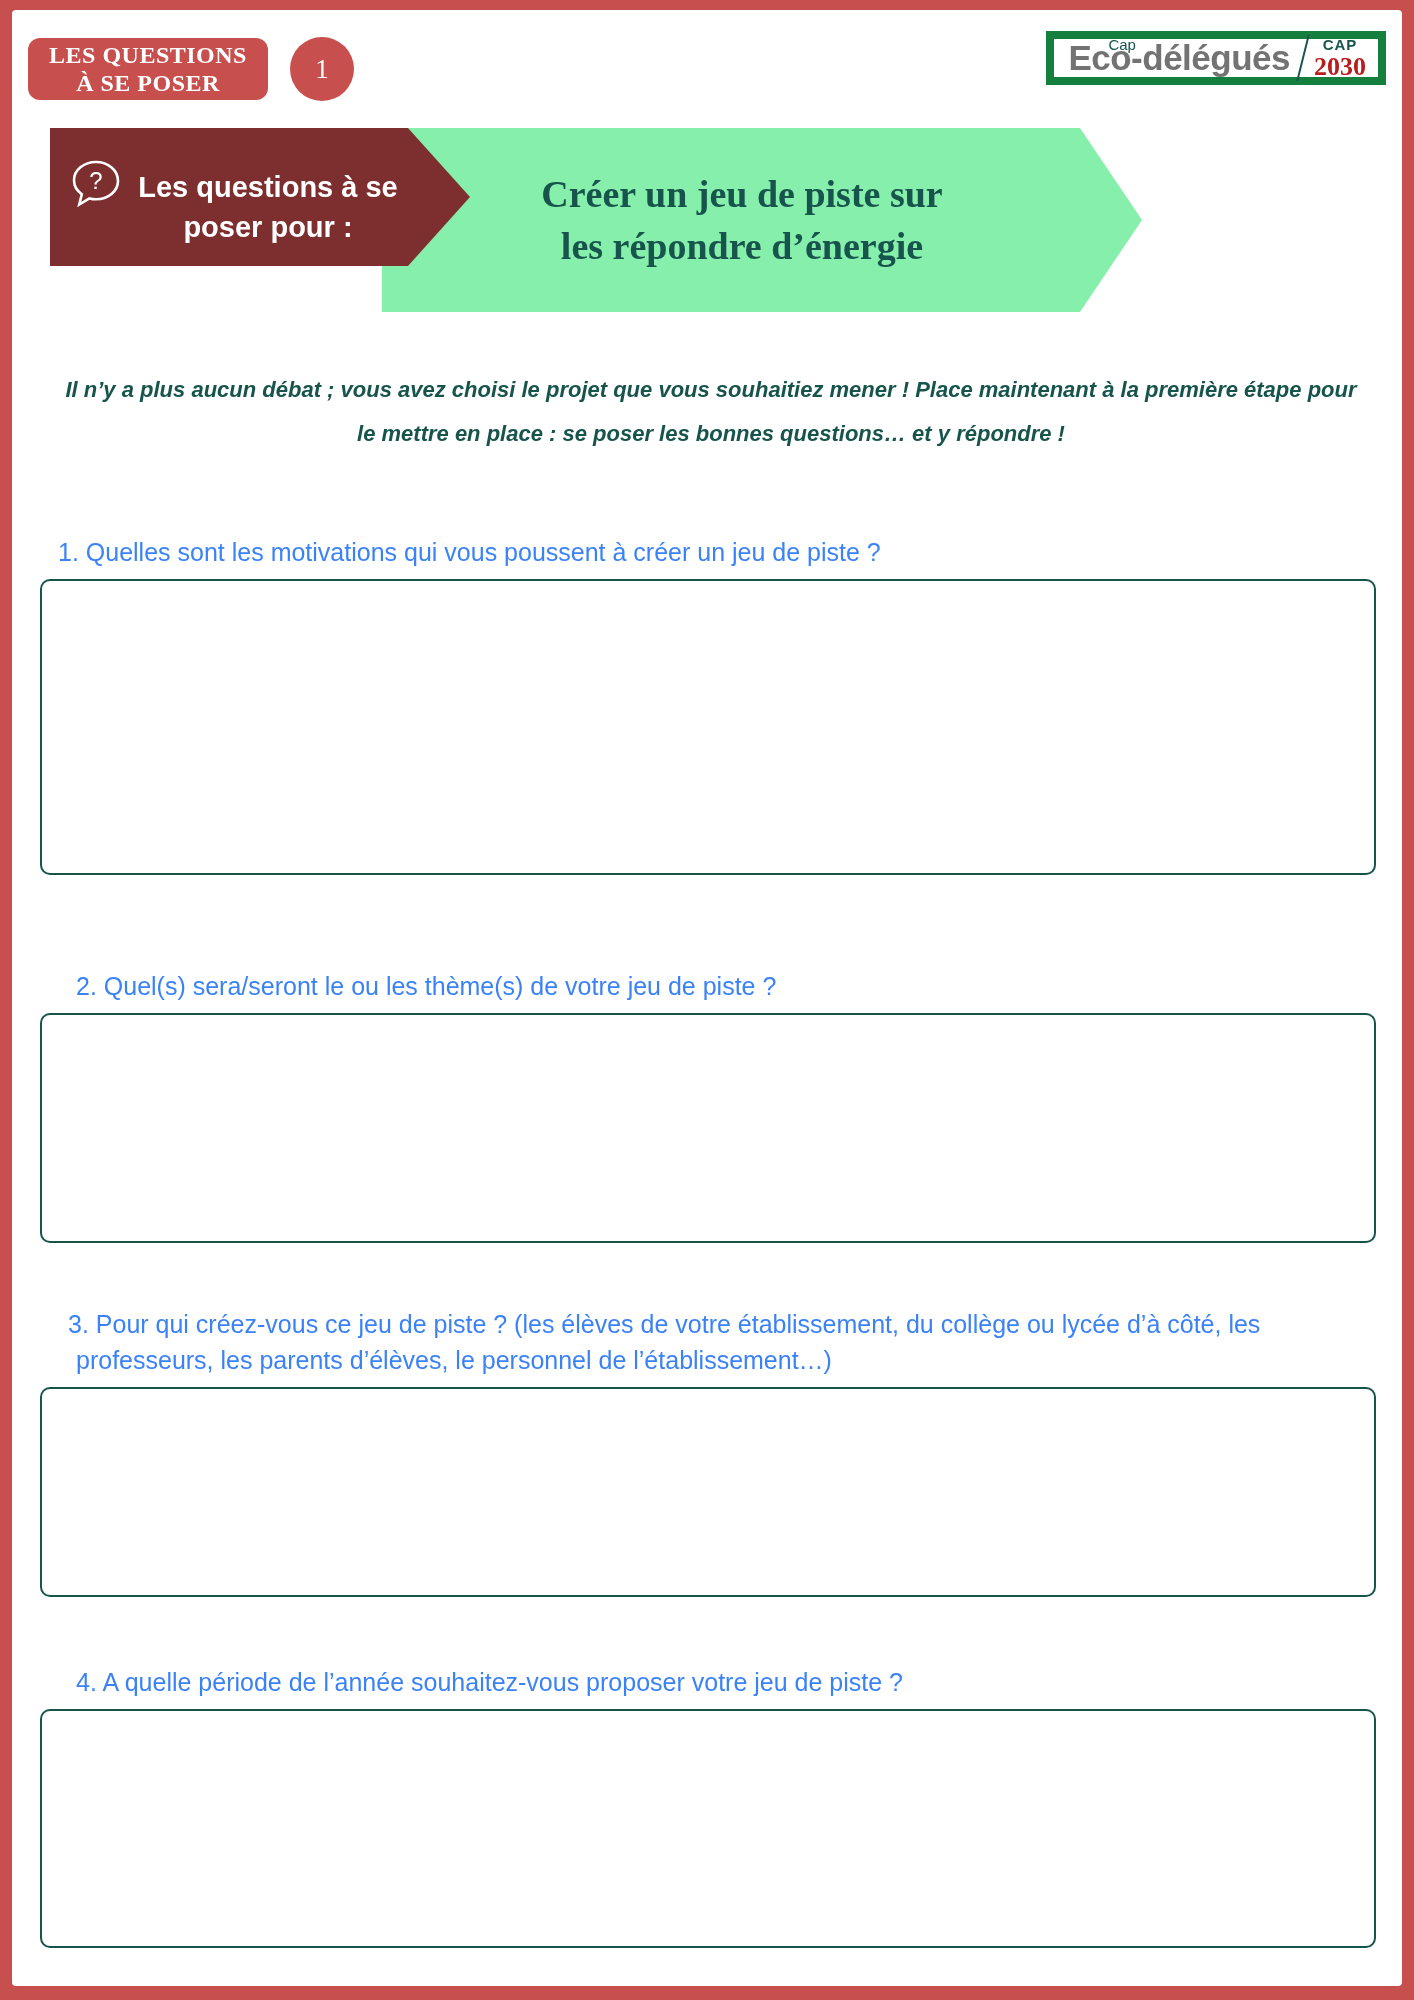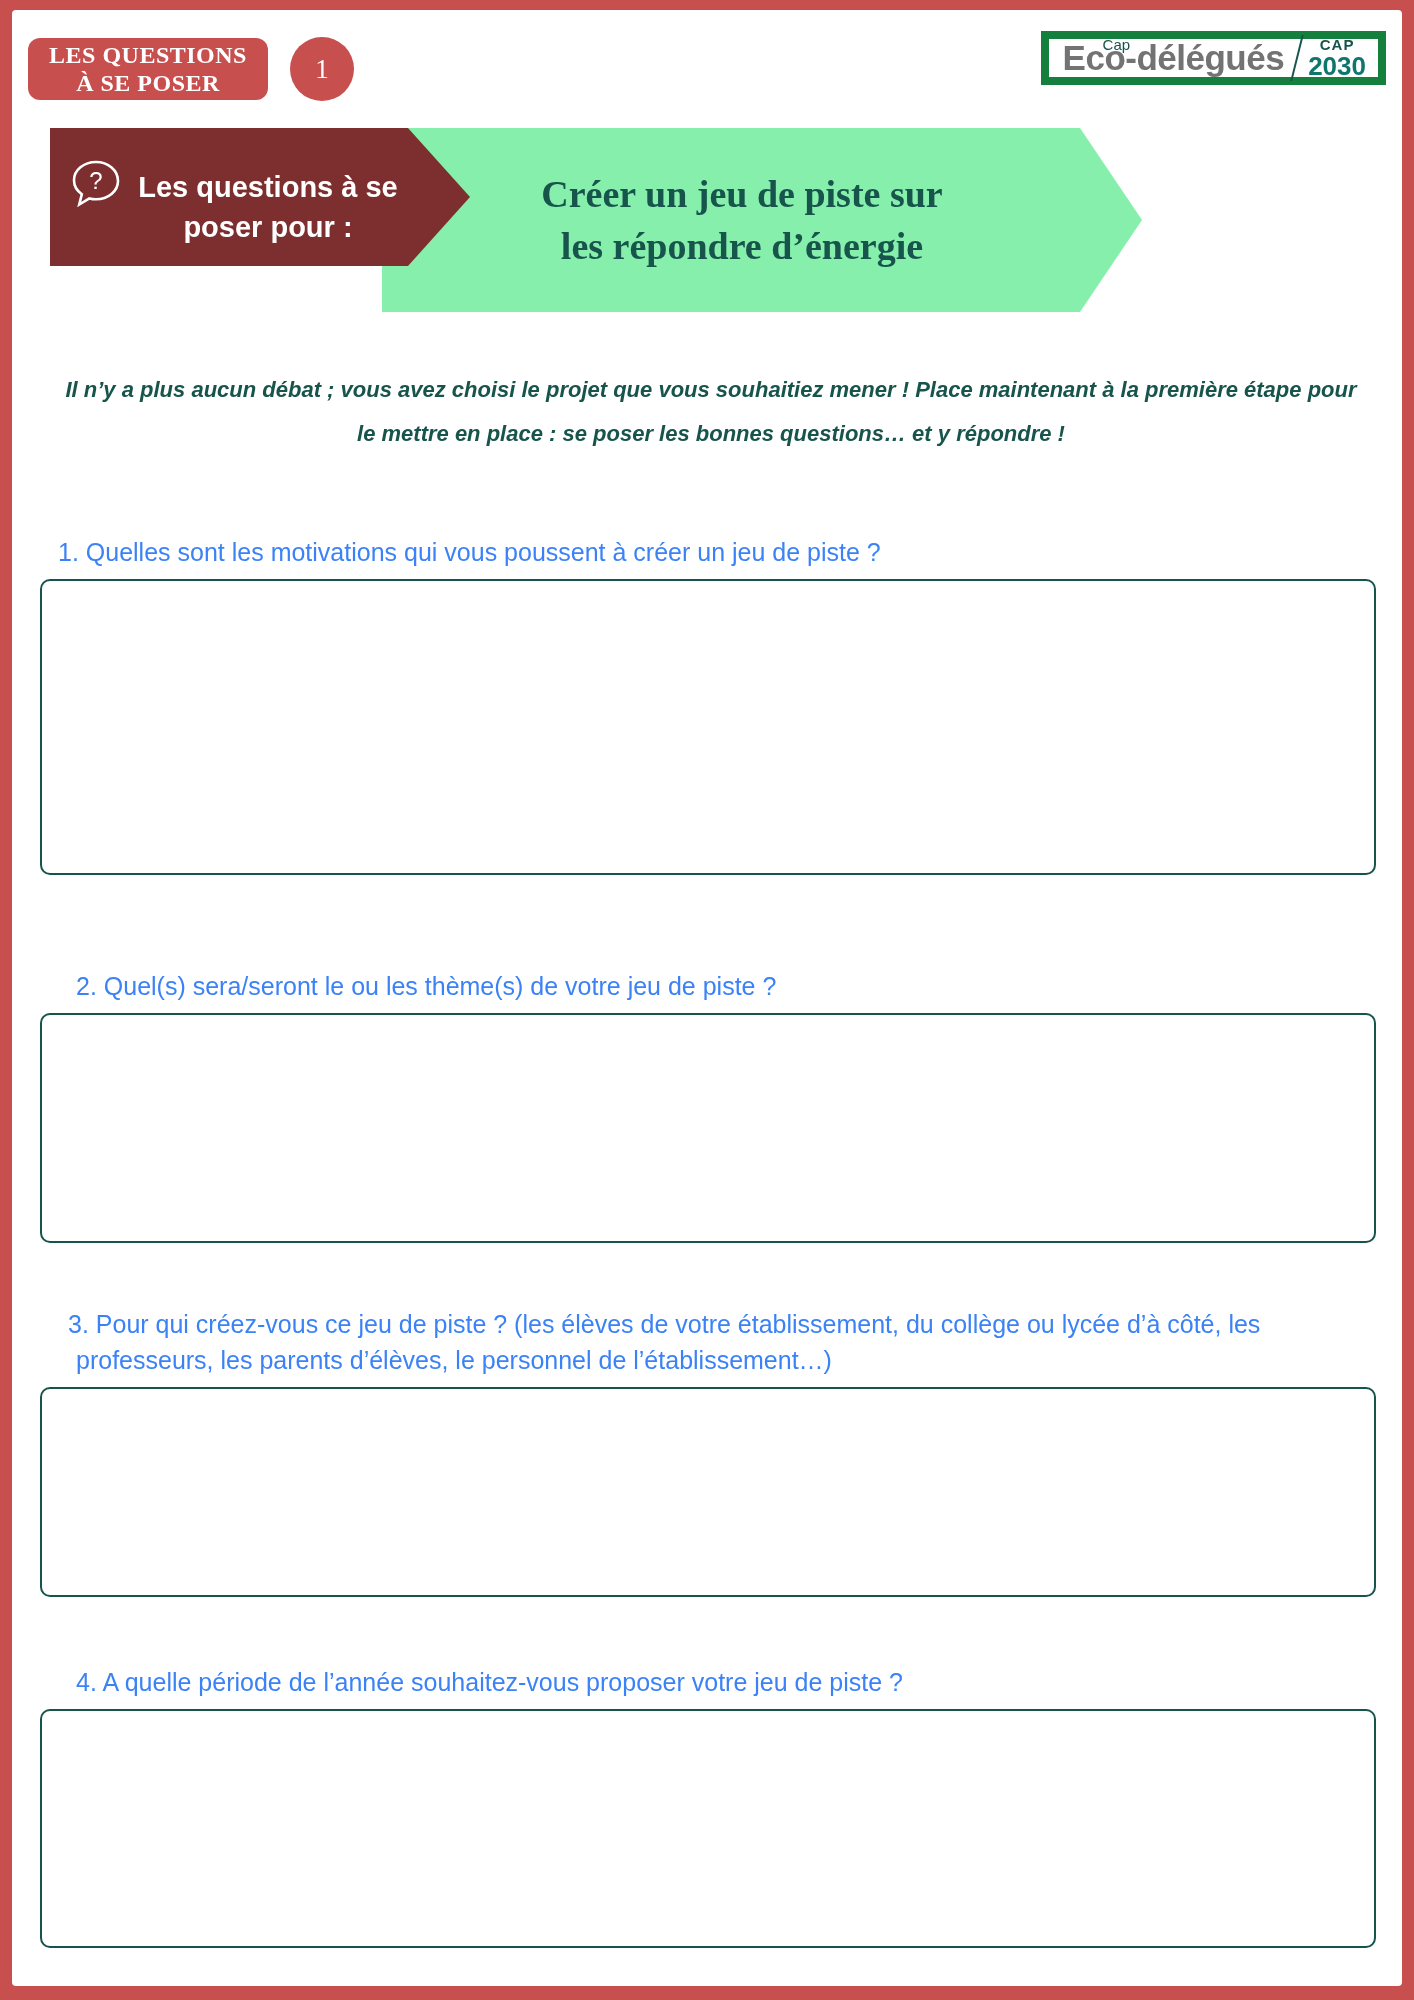--- a/index.html
+++ b/index.html
@@ -130,25 +130,25 @@
   }
   .logo-cap2030-top {
     font-family: "Liberation Sans", sans-serif;
     font-weight: bold;
     font-size: 15px;
     letter-spacing: 1px;
     color: #17544c;
     line-height: 16px;
   }
   .logo-cap2030-bot {
-    font-family: Liberation Sans, sans-serif;
+    font-family: Liberation Serif, serif;
     font-weight: bold;
     font-size: 26px;
     letter-spacing: 0px;
-    color: #0f766e;
+    color: #b91c1c;
     line-height: 27px;
   }
 
   
   .banner {
     position: absolute;
     left: 0;
     top: 118px;
     width: 100%;
     height: 210px;

